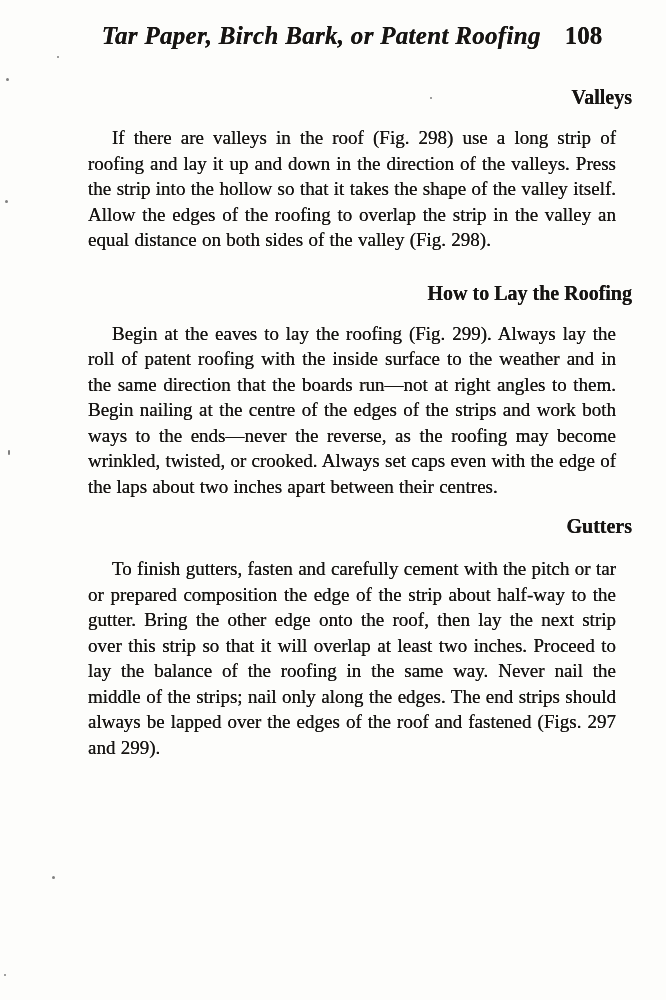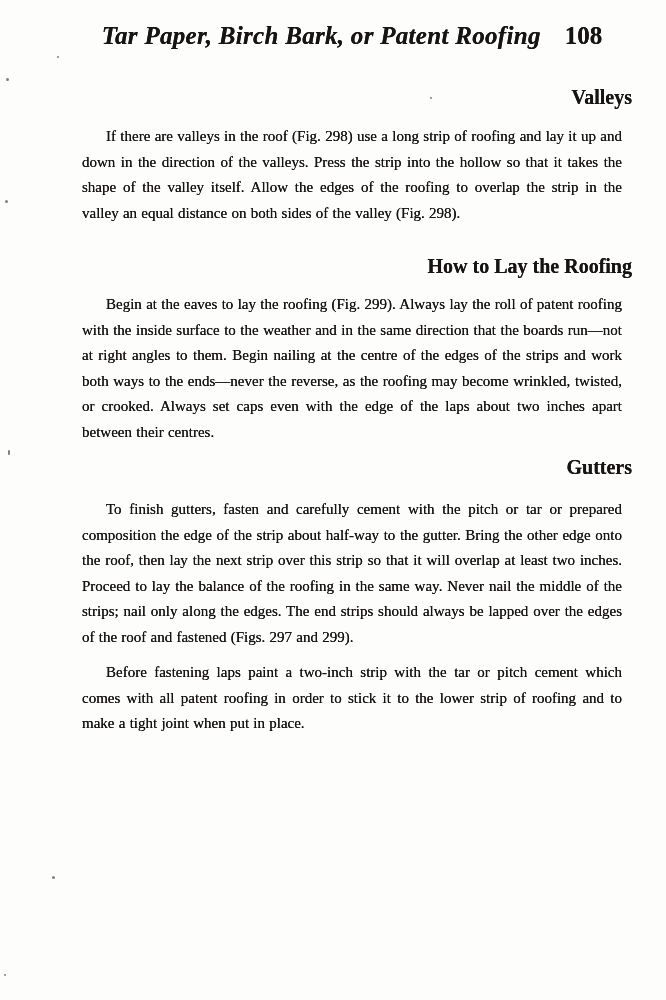--- a/index.html
+++ b/index.html
@@ -40,25 +40,25 @@
     text-align: right;
     font-size: 20px;
     font-weight: bold;
     margin: 0;
     text-shadow: 0 0 0.5px currentColor;
   }
   .h-valleys  { margin: 36px 0 15px; }
   .h-lay      { margin: 29px 0 14px; }
   .h-gutters  { margin: 11px 0 18px; }
   p.body-par {
-    font-size: 15px;
+    font-size: 19px;
     line-height: 25.5px;
     text-align: justify;
     text-indent: 24px;
-    margin: 10px;
+    margin: 16px;
     word-spacing: 0.5px;
     text-shadow: 0 0 0.45px currentColor;
   }
   
   .speck {
     position: absolute;
     background: #4a4a4a;
     border-radius: 50%;
     opacity: 0.7;
   }
@@ -74,21 +74,20 @@
   </div>
 
   <h2 class="section-heading h-valleys">Valleys</h2>
   <p class="body-par">If there are valleys in the roof (Fig. 298) use a long strip of roofing and lay it up and down in the direction of the valleys.  Press the strip into the hollow so that it takes the shape of the valley itself.  Allow the edges of the roofing to overlap the strip in the valley an equal distance on both sides of the valley (Fig. 298).</p>
 
   <h2 class="section-heading h-lay">How to Lay the Roofing</h2>
   <p class="body-par">Begin at the eaves to lay the roofing (Fig. 299).  Always lay the roll of patent roofing with the inside surface to the weather and in the same direction that the boards run—not at right angles to them.  Begin nailing at the centre of the edges of the strips and work both ways to the ends—never the reverse, as the roofing may become wrinkled, twisted, or crooked.  Always set caps even with the edge of the laps about two inches apart between their centres.</p>
 
   <h2 class="section-heading h-gutters">Gutters</h2>
   <p class="body-par">To finish gutters, fasten and carefully cement with the pitch or tar or prepared composition the edge of the strip about half-way to the gutter.  Bring the other edge onto the roof, then lay the next strip over this strip so that it will overlap at least two inches.  Proceed to lay the balance of the roofing in the same way.  Never nail the middle of the strips; nail only along the edges.  The end strips should always be lapped over the edges of the roof and fastened (Figs. 297 and 299).</p>
-  <p class="body-par">Before fastening laps paint a two-inch strip with the tar or pitch cement which comes with all patent roofing in order to stick it to the lower strip of roofing and to make a tight joint when put in place.</p>
 
   <span class="speck" style="left:6px;  top:78px;  width:3px; height:3px;"></span>
   <span class="speck" style="left:57px; top:56px;  width:2px; height:2px;"></span>
   <span class="speck" style="left:5px;  top:200px; width:3px; height:3px;"></span>
   <span class="speck" style="left:8px;  top:450px; width:2px; height:5px; border-radius:1px;"></span>
   <span class="speck" style="left:52px; top:876px; width:3px; height:3px;"></span>
   <span class="speck" style="left:4px;  top:974px; width:2px; height:2px;"></span>
   <span class="speck" style="left:430px;top:97px;  width:2px; height:2px;"></span>
 
 </div>

